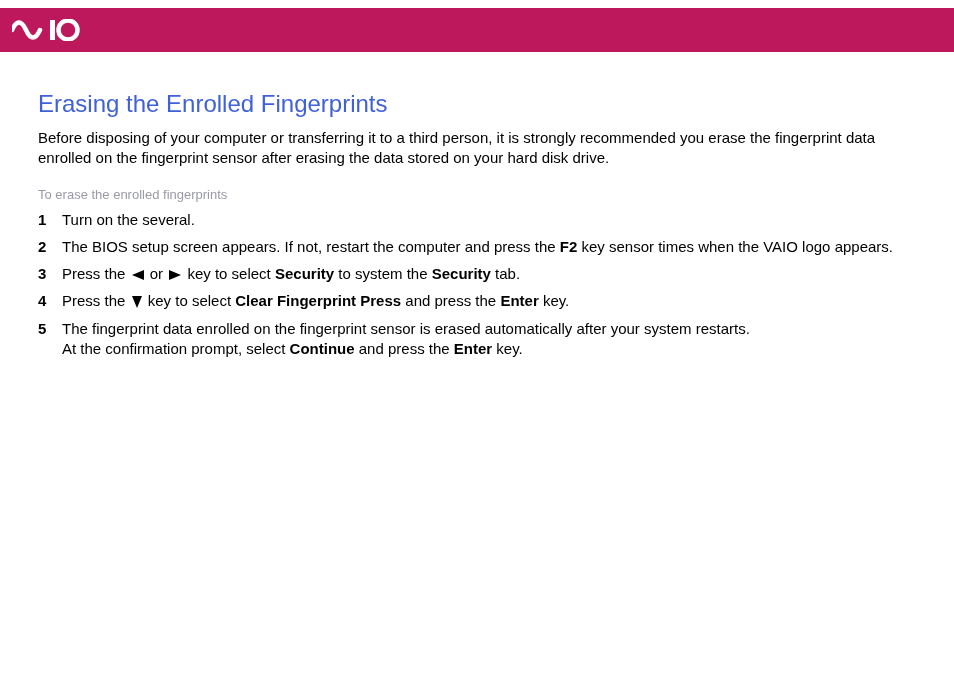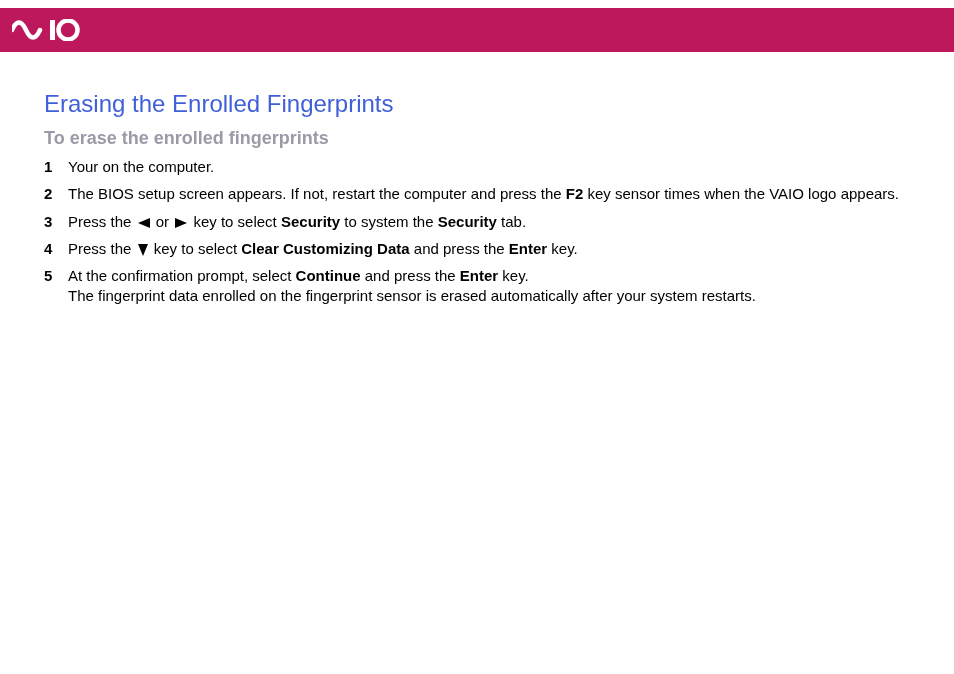--- a/index.html
+++ b/index.html
@@ -55,37 +55,36 @@
       border-bottom: 5px solid transparent;
       border-left: 9px solid #ffffff;
     }
     .breadcrumb {
       font-size: 18px;
       font-weight: bold;
       margin-top: 41px;
     }
     .content {
       padding: 38px 38px 20px 38px;
-      margin-left: 6px;
     }
     .main-heading {
       color: #4060d8;
       font-size: 24px;
       font-weight: normal;
       margin-bottom: 10px;
     }
     .intro-text {
       font-size: 15px;
       line-height: 1.35;
       margin-bottom: 18px;
     }
     .sub-heading {
       color: #9a9aa8;
-      font-size: 18px;
-      font-weight: bold;
+      font-size: 13px;
+      font-weight: normal;
       margin-bottom: 8px;
     }
     .steps {
       list-style: none;
       counter-reset: step;
     }
     .step {
       display: flex;
       align-items: baseline;
       margin-bottom: 7px;
@@ -141,26 +140,27 @@
       <span class="nav-arrow nav-arrow-left"></span>
       <span>104</span>
       <span class="nav-arrow nav-arrow-right"></span>
     </div>
     <div class="breadcrumb">Customizing Your VAIO Computer</div>
   </div>
 </div>
 
 <div class="content">
   <h1 class="main-heading">Erasing the Enrolled Fingerprints</h1>
+  <p class="intro-text">Before disposing of your computer or transferring it to a third person, it is strongly recommended you erase the fingerprint data enrolled on the fingerprint sensor after erasing the data stored on your hard disk drive.</p>
   <h2 class="sub-heading">To erase the enrolled fingerprints</h2>
 
   <ol class="steps">
     <li class="step">
       <span class="step-num">1</span>
-      <span class="step-body">Your on the computer.</span>
+      <span class="step-body">Turn on the several.</span>
     </li>
 
     <li class="step">
       <span class="step-num">2</span>
       <span class="step-body">
         <span class="line">
           <span>The BIOS setup screen appears. If not, restart the computer and press the </span><b>F2</b><span> key sensor times when the VAIO logo appears.</span>
         </span>
       </span>
     </li>
@@ -168,27 +168,27 @@
     <li class="step">
       <span class="step-num">3</span>
       <span class="step-body">
         <span>Press the </span><span class="inline-arrow arrow-left-small"></span><span> or </span><span class="inline-arrow arrow-right-small"></span><span> key to select </span><b>Security</b><span> to system the </span><b>Security</b><span> tab.</span>
       </span>
     </li>
 
     <li class="step">
       <span class="step-num">4</span>
       <span class="step-body">
-        <span>Press the </span><span class="inline-arrow arrow-down-small"></span><span> key to select </span><b>Clear Customizing Data</b><span> and press the </span><b>Enter</b><span> key.</span>
+        <span>Press the </span><span class="inline-arrow arrow-down-small"></span><span> key to select </span><b>Clear Fingerprint Press</b><span> and press the </span><b>Enter</b><span> key.</span>
       </span>
     </li>
 
     <li class="step">
       <span class="step-num">5</span>
       <span class="step-body">
+        <span class="line">The fingerprint data enrolled on the fingerprint sensor is erased automatically after your system restarts.</span>
         <span class="line">
           <span>At the confirmation prompt, select </span><b>Continue</b><span> and press the </span><b>Enter</b><span> key.</span>
         </span>
-        <span class="line">The fingerprint data enrolled on the fingerprint sensor is erased automatically after your system restarts.</span>
       </span>
     </li>
   </ol>
 </div>
 
 </body></html>

